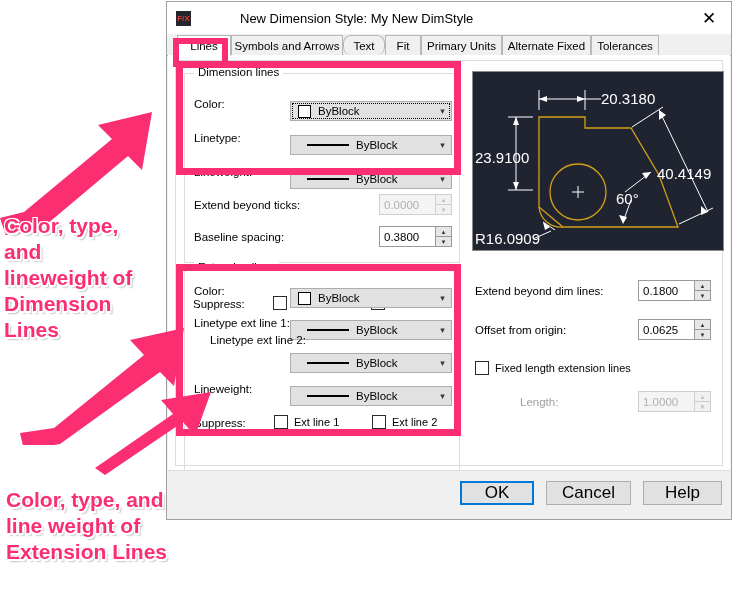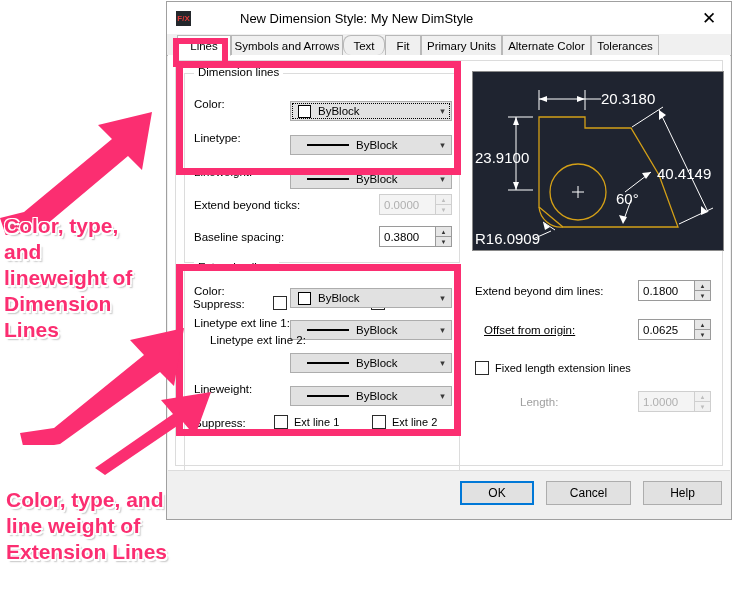--- a/index.html
+++ b/index.html
@@ -125,21 +125,21 @@
   }
 
   
   #footer{
     position:absolute;left:1px;right:1px;bottom:1px;height:47px;
     background:#f0f0f0;border-top:1px solid #dcdcdc;
   }
   .btn{
     position:absolute;top:10px;height:24px;
     background:#e1e1e1;border:1px solid #adadad;box-sizing:border-box;
-    font-size:12px;color:#000;
+    font-size:17px;color:#000;
     display:flex;align-items:center;justify-content:center;
   }
   .btn.primary{border:2px solid #0078d7;background:#e1e1e1;}
 
   
   .hi-box{
     position:absolute;border:7px solid #FB2E71;box-sizing:border-box;
     pointer-events:none;z-index:40;
   }
   .hi-tab{
@@ -181,21 +181,21 @@
       <div class="tab" style="left:176px;width:42px;border-radius:8px;">
           <span>Text</span>
         </div>
       <div class="tab" style="left:218px;width:36px;">
           <span>Fit</span>
         </div>
       <div class="tab" style="left:254px;width:81px;">
           <span>Primary Units</span>
         </div>
       <div class="tab" style="left:335px;width:89px;">
-          <span>Alternate Color</span>
+          <span>Alternate Fixed</span>
         </div>
       <div class="tab" style="left:424px;width:68px;">
           <span>Tolerances</span>
         </div>
     </div>
 
     <div id="page">
       <div id="page-inner">
 
         <div class="group" style="left:8px;top:12px;width:276px;height:190px;">
@@ -295,21 +295,21 @@
 
         <div class="lbl" style="left:299px;top:224px;">Extend beyond dim lines:</div>
         <div class="spin" style="left:462px;top:219px;width:73px;">
           <div class="sbox">0.1800</div>
           <div class="sbtns">
             <div class="sb">▲</div>
             <div class="sb">▼</div>
           </div>
         </div>
 
-        <div class="lbl" style="left:308px;top:263px;text-decoration:underline;">Offset from origin:</div>
+        <div class="lbl" style="left:299px;top:263px;">Offset from origin:</div>
         <div class="spin" style="left:462px;top:258px;width:73px;">
           <div class="sbox">0.0625</div>
           <div class="sbtns">
             <div class="sb">▲</div>
             <div class="sb">▼</div>
           </div>
         </div>
 
         <div class="cb" style="left:299px;top:300px;">
           <span class="box"></span>

